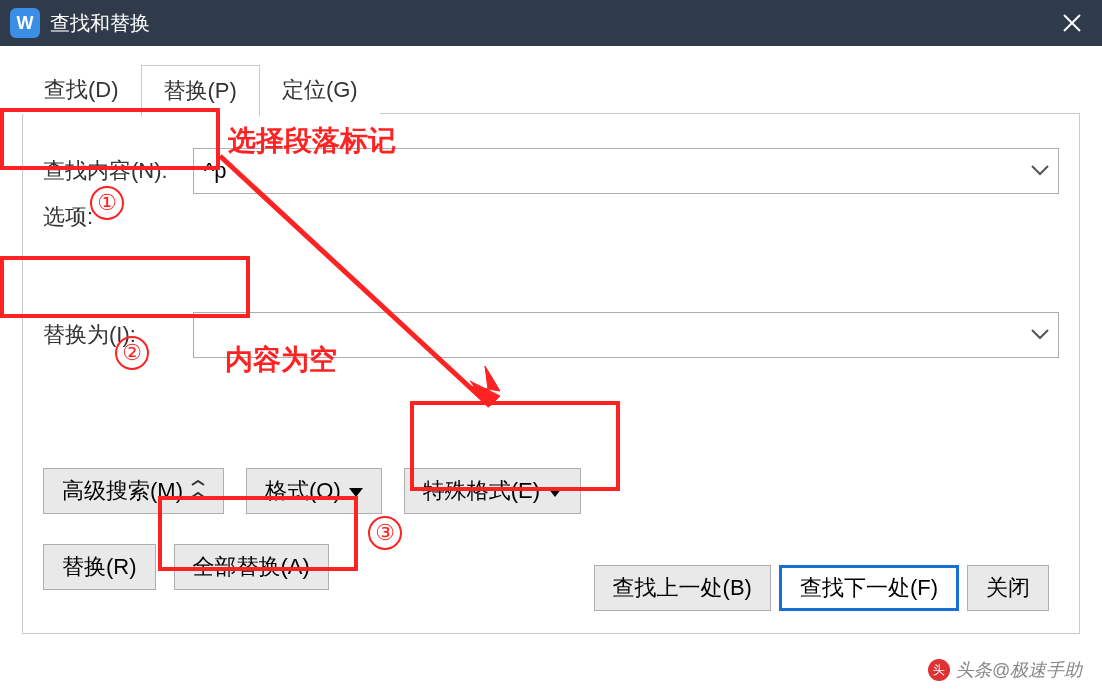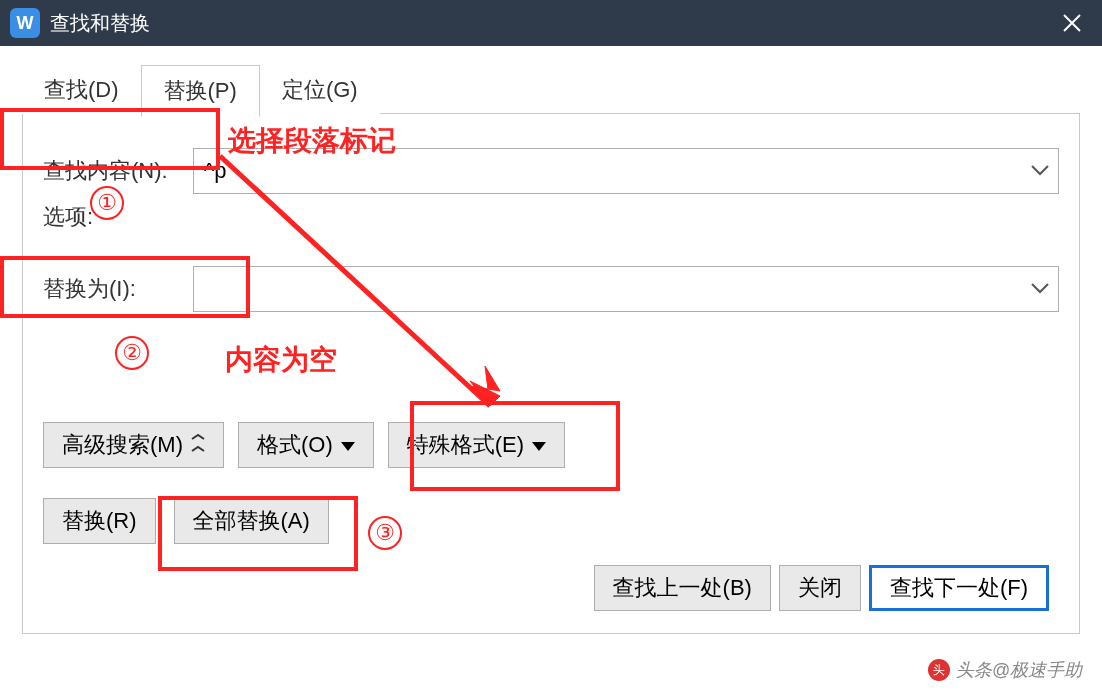--- a/index.html
+++ b/index.html
@@ -25,21 +25,21 @@
   .lbl { width: 150px; font-size: 22px; color: #333; }
   .field { flex: 1; position: relative; }
   .combo { width: 100%; height: 46px; border: 1px solid #aeaeae; padding: 4px 40px 4px 10px; font-size: 22px; background: #fff; }
   .combo-caret { position: absolute; right: 10px; top: 50%; transform: translateY(-50%); pointer-events: none; }
   .caret-svg { width: 18px; height: 12px; }
   .caret-svg polyline { fill: none; stroke: #555; stroke-width: 2; }
 
   .options-row { margin-top: 8px; font-size: 22px; color: #333; display: flex; }
   .options-row .olab { width: 150px; }
 
-  .btnrow1 { margin-top: 110px; display: flex; gap: 14px; }
+  .btnrow1 { margin-top: 110px; display: flex; gap: 22px; }
   .btnrow2 { margin-top: 30px; display: flex; gap: 18px; }
   .btnrow3 { position: absolute; right: 30px; bottom: 22px; display: flex; gap: 8px; }
 
   .btn { height: 46px; padding: 0 18px; font-size: 22px; background: #e9e9e9; border: 1px solid #aeaeae; cursor: pointer; display: flex; align-items: center; gap: 8px; }
   .btn .tri { display:inline-block; }
   .btn.primary-outline { border: 3px solid #1a6fd6; background: #fff; }
 
   
   .anno { position: absolute; pointer-events: none; }
   .redbox { border: 4px solid #f22; }
@@ -86,21 +86,21 @@
                 <polyline points="1,2 9,10 17,2"></polyline>
               </svg>
           </span>
         </div>
       </div>
 
       <div class="options-row">
         <span class="olab">选项:</span>
       </div>
 
-      <div class="rowline" style="margin-top:34px">
+      <div class="rowline" style="margin-top:80px">
         <div class="lbl">替换为(I):</div>
         <div class="field">
           <input class="combo" value="" style="">
           <span class="combo-caret">
             <svg class="caret-svg" viewBox="0 0 18 12">
                 <polyline points="1,2 9,10 17,2"></polyline>
               </svg>
           </span>
         </div>
       </div>
@@ -139,25 +139,25 @@
         </button>
         <button class="btn">
           <span>全部替换(A)</span>
         </button>
       </div>
 
       <div class="btnrow3">
         <button class="btn">
           <span>查找上一处(B)</span>
         </button>
+        <button class="btn primary-outline">
+          <span>查找下一处(F)</span>
+        </button>
         <button class="btn">
           <span>关闭</span>
-        </button>
-        <button class="btn primary-outline">
-          <span>查找下一处(F)</span>
         </button>
       </div>
 
     </div>
 
     <div class="anno redbox" style="left:0px; top:62px; width:220px; height:62px;"></div>
 
     <div class="anno circ" style="left:90px; top:140px;">①</div>
 
     <div class="anno redtext" style="left:228px; top:76px;">选择段落标记</div>

